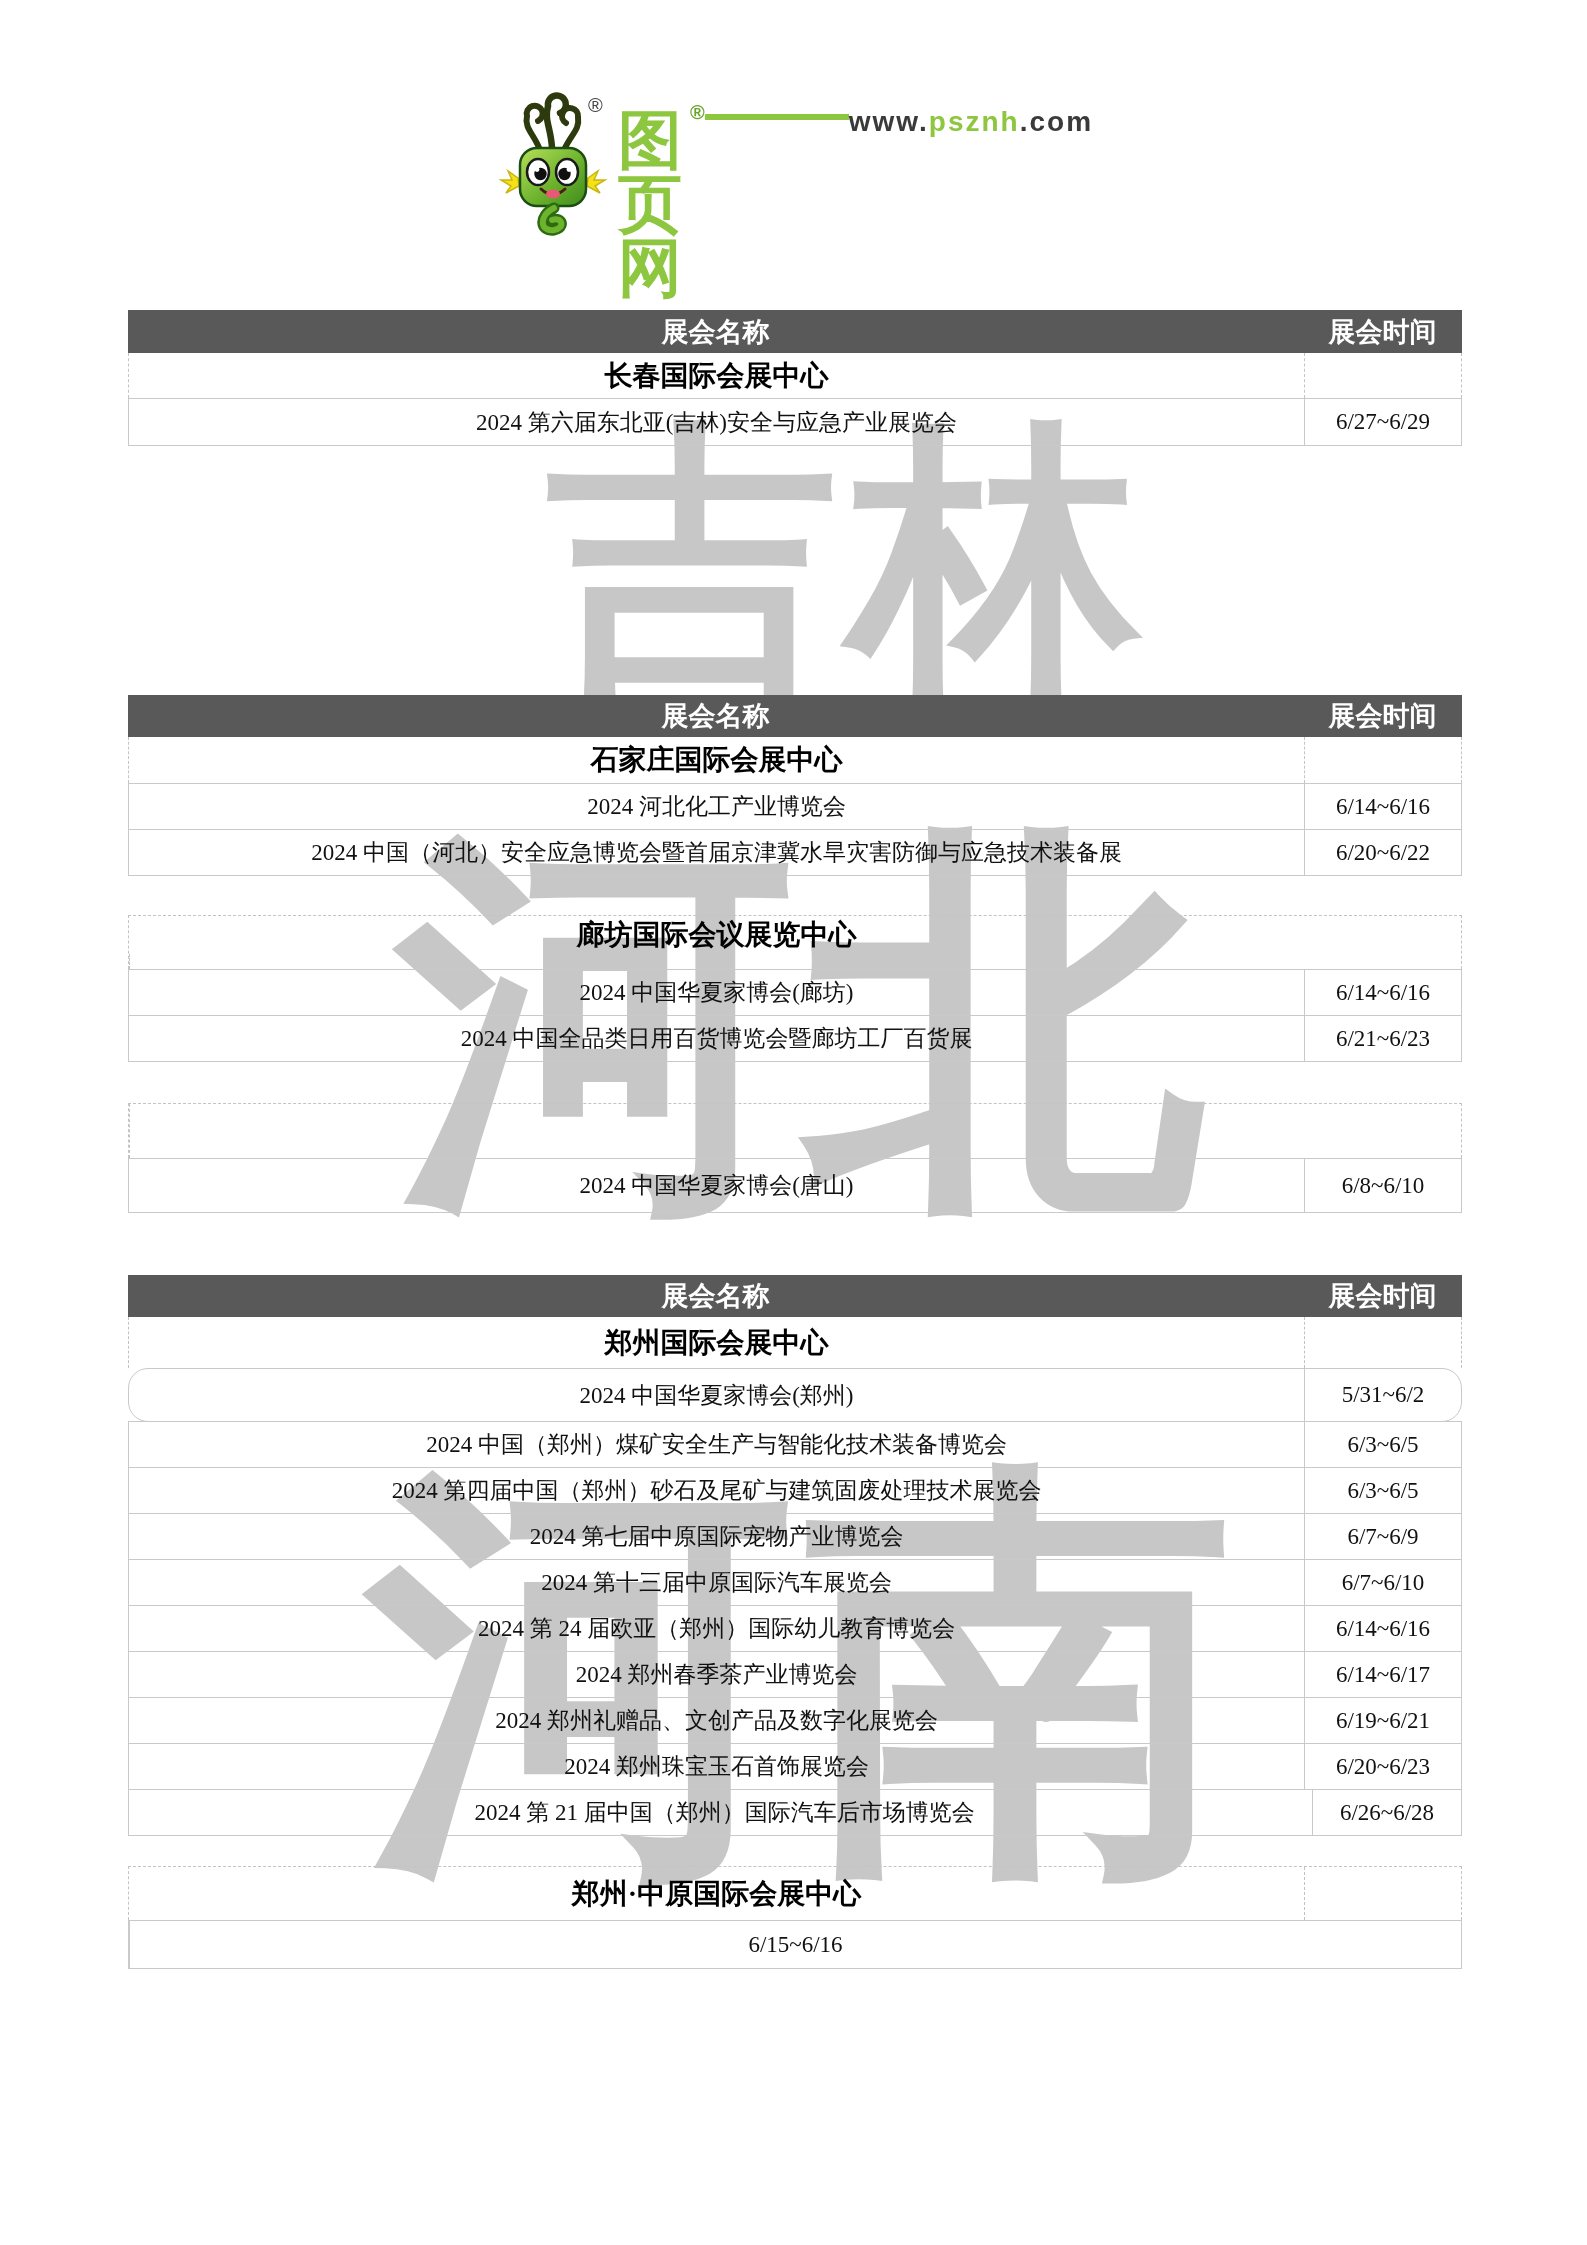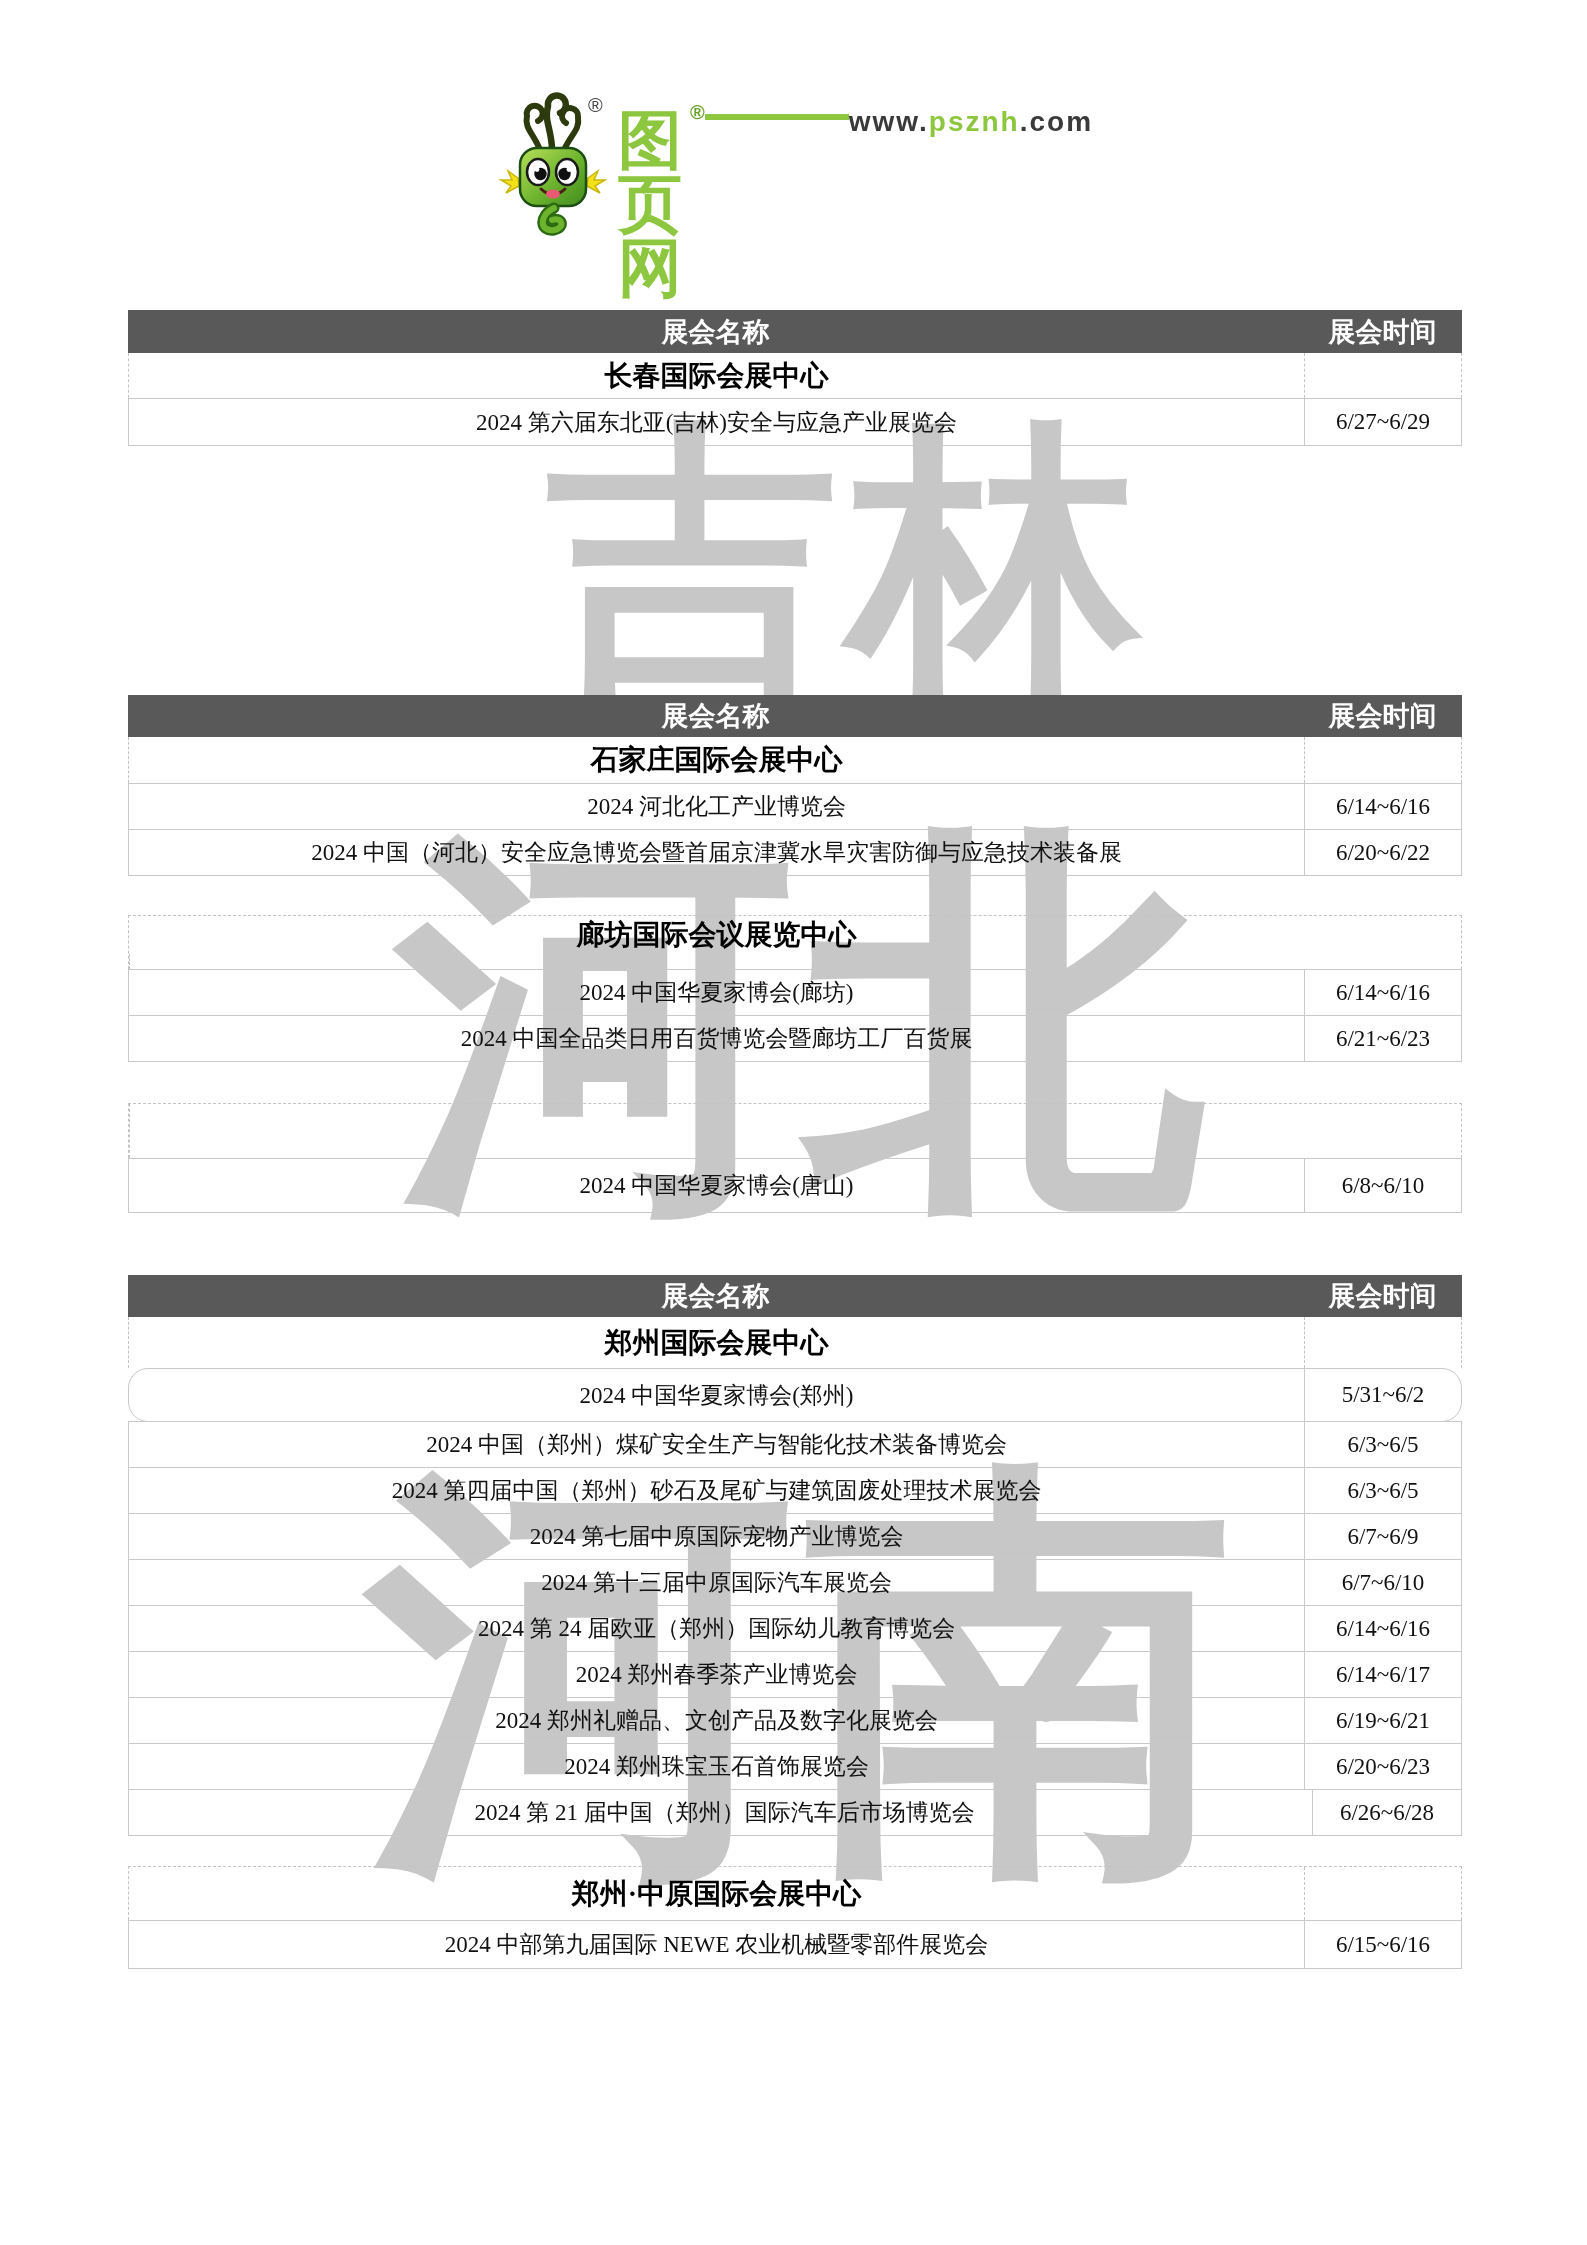--- a/index.html
+++ b/index.html
@@ -218,19 +218,18 @@
         <div class="row drow" style="height: 47px; padding-left: 8px;">
           <div class="cell name">2024 第 21 届中国（郑州）国际汽车后市场博览会</div>
           <div class="cell time">6/26~6/28</div>
         </div>
         <div class="row gap" style="height: 30px;"></div>
         <div class="row section after-gap" style="height: 54px;">
           <div class="cell name">郑州·中原国际会展中心</div>
           <div class="cell time"></div>
         </div>
         <div class="row drow" style="height: 49px;">
-          <div class="cell name">2024 中部第九届国际 NEWE 农业机械暨零部件展览会</div>
           <div class="cell time">6/15~6/16</div>
         </div>
       </div>
     </div>
 
 </div>
 
 </body></html>

